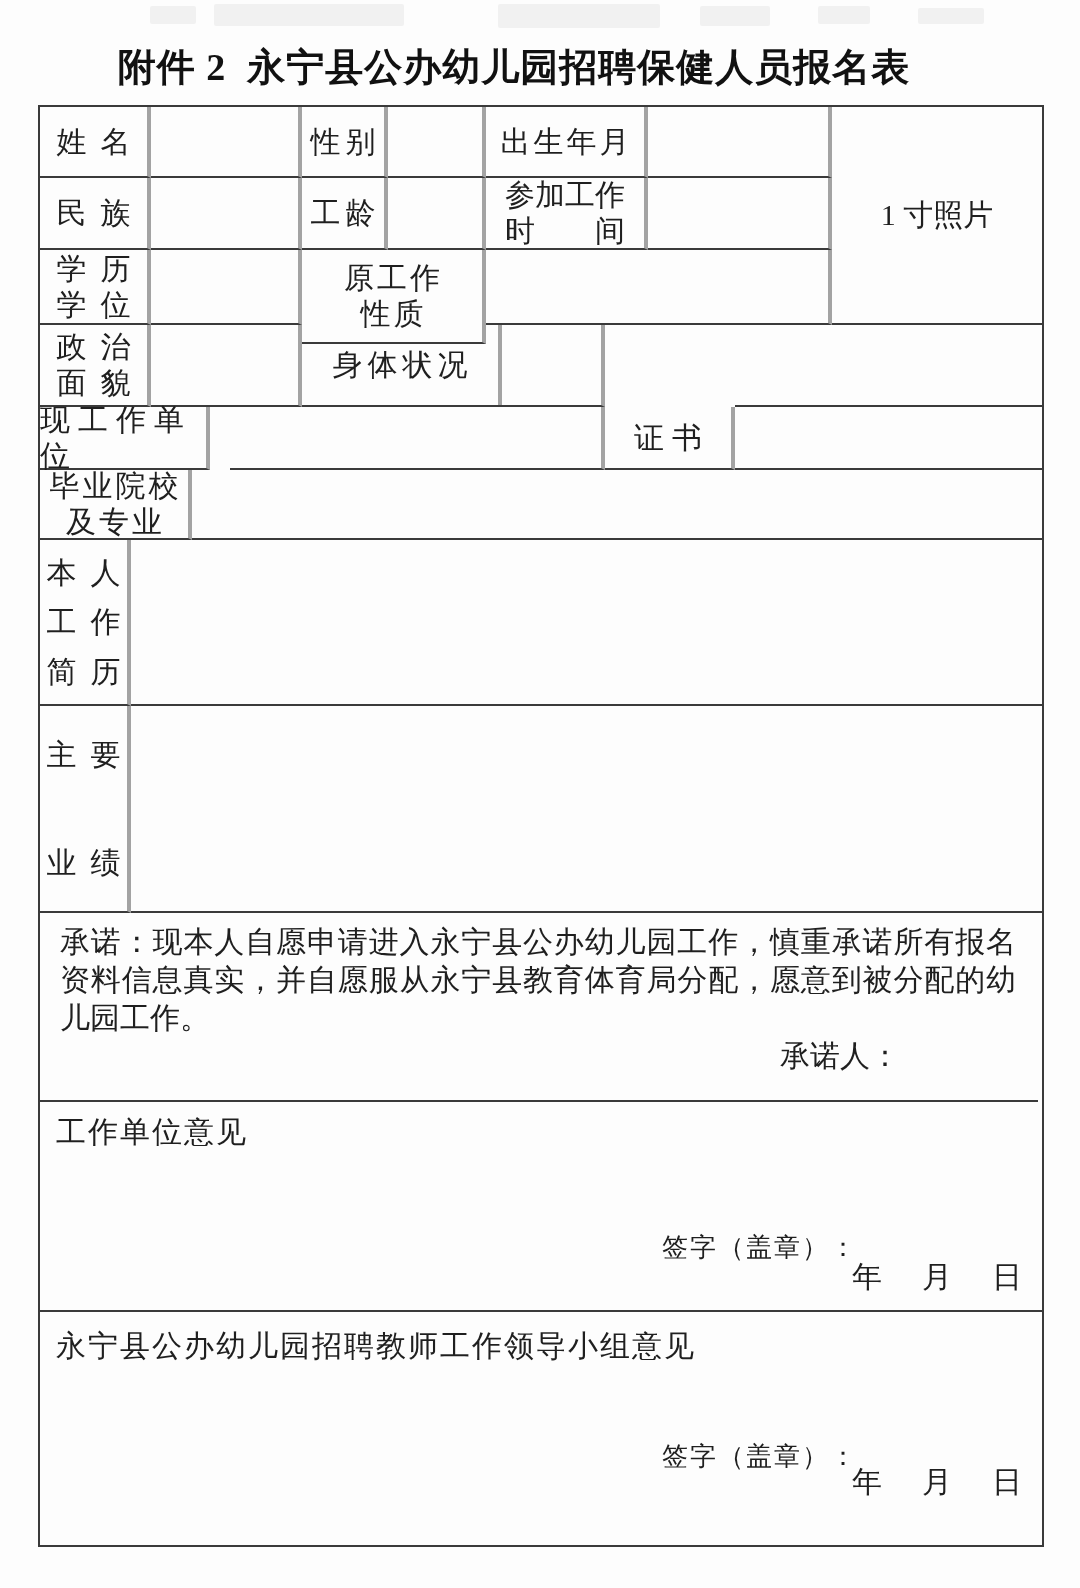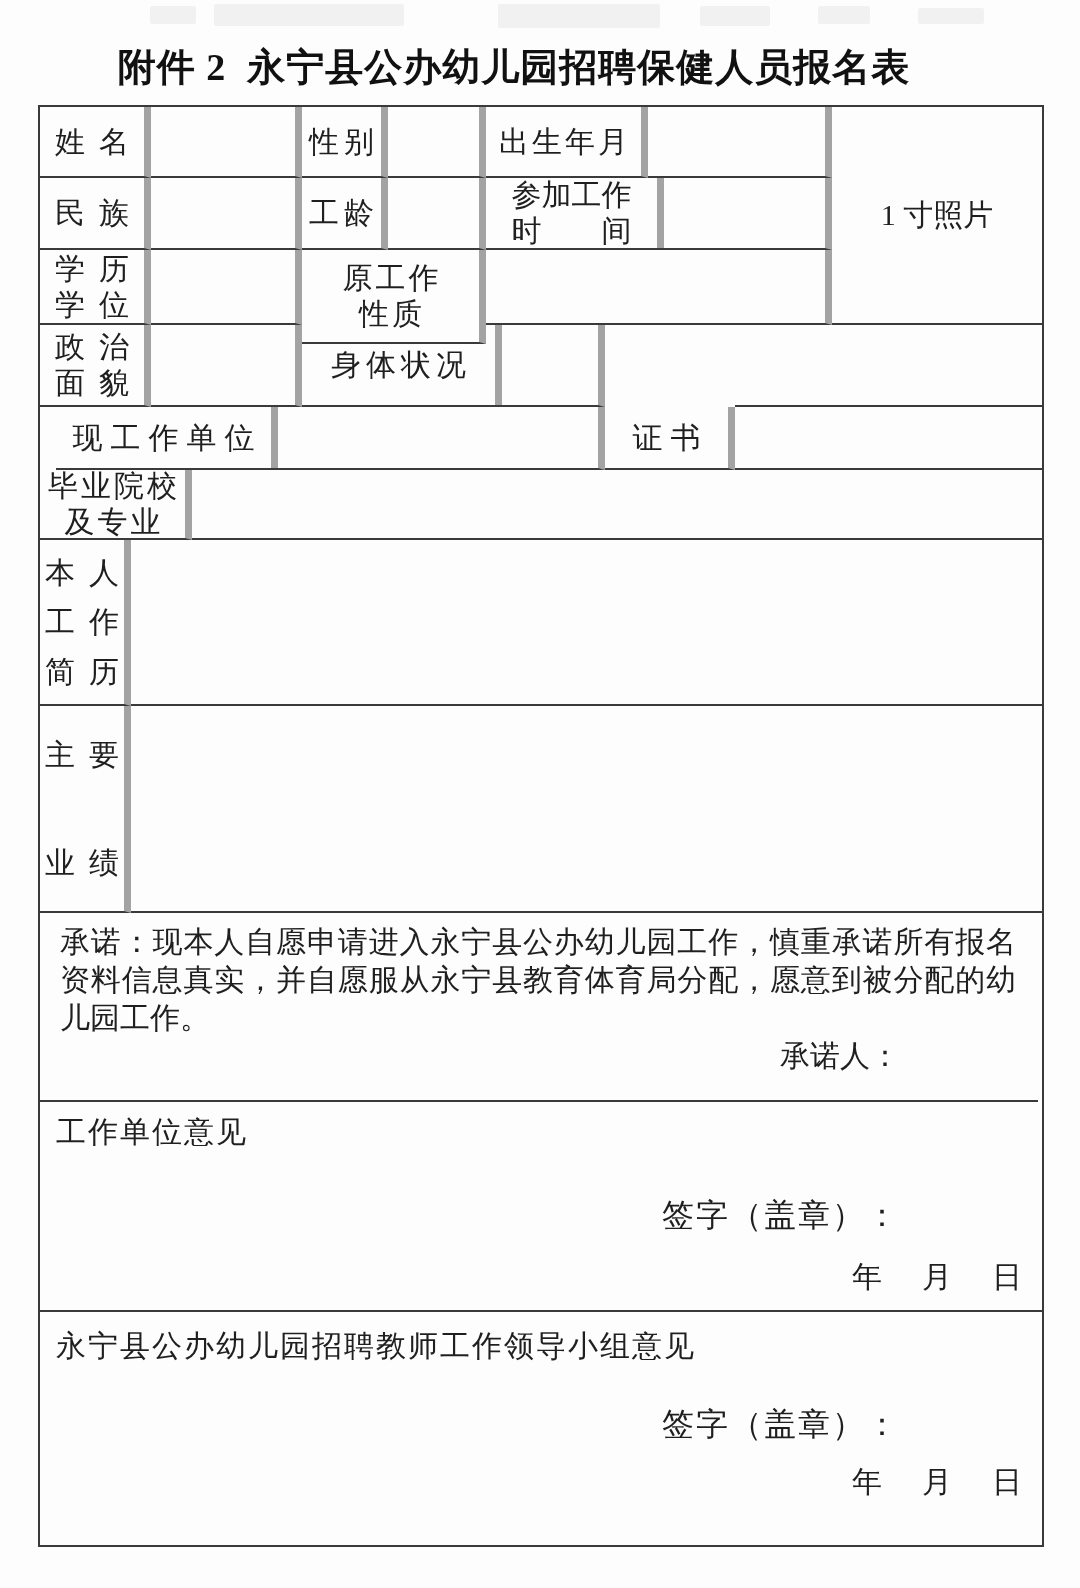--- a/index.html
+++ b/index.html
@@ -20,21 +20,21 @@
   }
 
   .form-table{
     position:absolute;left:38px;top:105px;
     width:1002px;height:1438px;
     border:2px solid #3a3a3a;
     box-sizing:content-box;
   }
   .cell{
     position:absolute;box-sizing:border-box;
-    border-right:7px solid #a3a3a3;
+    border-right:4px solid #a3a3a3;
     border-bottom:2px solid #3a3a3a;
     display:flex;align-items:center;justify-content:center;
     font-size:30px;line-height:1.2;
   }
   .cell.no-r{border-right:none;}
   .cell.no-b{border-bottom:none;}
   .cell.col{flex-direction:column;}
   .cell.free{display:block;}
   .pre{white-space:pre;}
 
@@ -52,21 +52,21 @@
     font-size:30px;line-height:38px;
     text-align:justify;
   }
   .pledge-signer{
     position:absolute;left:740px;bottom:26px;font-size:30px;text-align:center;
   }
   .sec-title{
     position:absolute;left:16px;font-size:30px;letter-spacing:2px;
   }
   .sign-line{
-    position:absolute;left:622px;font-size:32px;letter-spacing:2px;
+    position:absolute;left:622px;font-size:26px;letter-spacing:2px;margin-top:36px;
   }
   .date-line{
     position:absolute;right:20px;display:flex;gap:40px;font-size:30px;
   }
 </style>
 </head>
 <body>
 
 <div class="artifact" style="left:150px;top:6px;width:46px;height:18px"></div>
 <div class="artifact" style="left:214px;top:4px;width:190px;height:22px"></div>
@@ -96,21 +96,21 @@
   </div>
 
   <div class="cell" style="left:0;top:71px;width:111px;height:72px">
     <span class="ls14">民族</span>
   </div>
   <div class="cell" style="left:111px;top:71px;width:151px;height:72px"></div>
   <div class="cell" style="left:262px;top:71px;width:86px;height:72px">
     <span class="ls5">工龄</span>
   </div>
   <div class="cell" style="left:348px;top:71px;width:98px;height:72px"></div>
-  <div class="cell col" style="left:446px;top:71px;width:178px;height:72px">
+  <div class="cell col" style="left:446px;top:71px;width:162px;height:72px">
     <span class="pre">参加工作</span>
     <span class="pre">时　　间</span>
   </div>
   <div class="cell" style="left:608px;top:71px;width:184px;height:72px"></div>
 
   <div class="cell col" style="left:0;top:143px;width:111px;height:75px">
     <span class="ls14">学历</span>
     <span class="ls14">学位</span>
   </div>
   <div class="cell" style="left:111px;top:143px;width:151px;height:75px"></div>
@@ -124,21 +124,21 @@
     <span class="ls14">政治</span>
     <span class="ls14">面貌</span>
   </div>
   <div class="cell" style="left:111px;top:218px;width:151px;height:82px"></div>
   <div class="cell" style="left:262px;top:218px;width:200px;height:82px">
     <span class="ls5">身体状况</span>
   </div>
   <div class="cell" style="left:446px;top:218px;width:119px;height:82px"></div>
   <div class="cell no-r" style="left:695px;top:218px;width:307px;height:82px"></div>
 
-  <div class="cell" style="left:16px;top:300px;width:222px;height:63px">
+  <div class="cell" style="left:0;top:300px;width:170px;height:63px">
     <span class="ls8">现工作单位</span>
   </div>
   <div class="cell" style="left:190px;top:300px;width:375px;height:63px"></div>
   <div class="cell" style="left:565px;top:300px;width:130px;height:63px">
     <span class="ls8">证书</span>
   </div>
   <div class="cell no-r" style="left:695px;top:300px;width:307px;height:63px"></div>
 
   <div class="cell col" style="left:0;top:363px;width:152px;height:70px">
     <span class="ls3">毕业院校</span>

